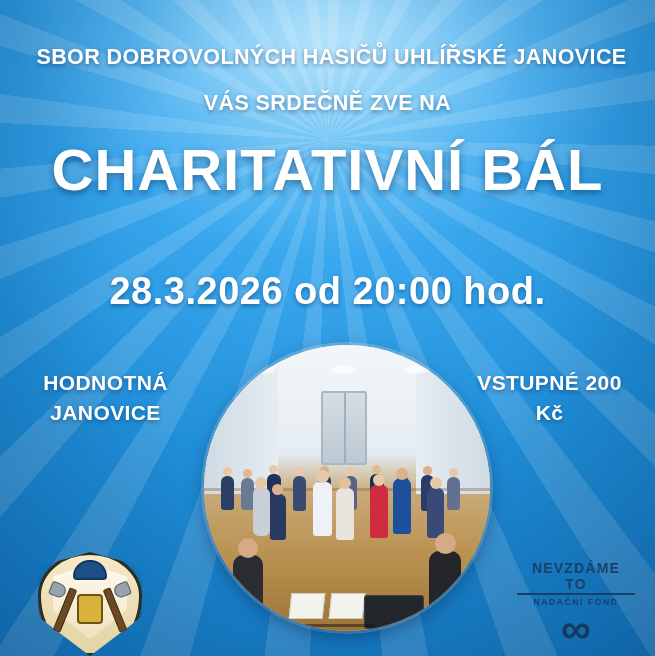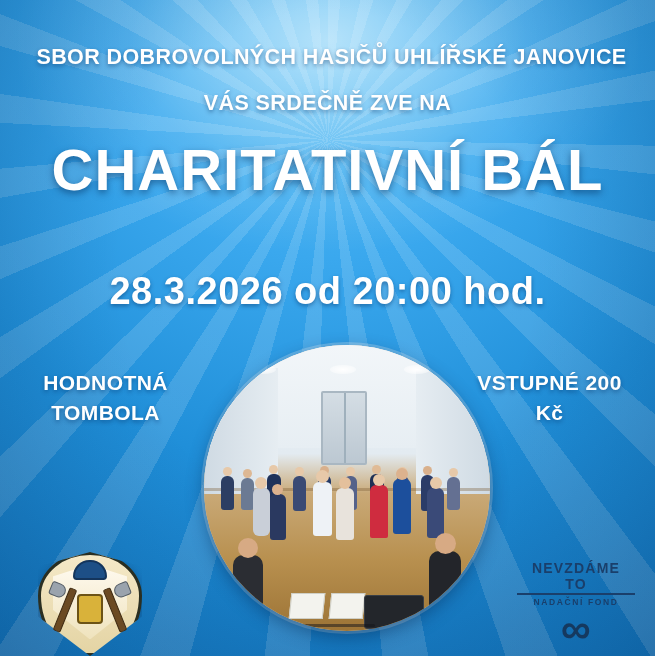--- a/index.html
+++ b/index.html
@@ -223,21 +223,21 @@
   <div class="glow-top"></div>
   <div class="vignette"></div>
 
   <div class="content">
 
     <div class="txt line1">SBOR DOBROVOLNÝCH HASIČŮ UHLÍŘSKÉ JANOVICE</div>
     <div class="txt line2">VÁS SRDEČNĚ ZVE NA</div>
     <div class="txt title">CHARITATIVNÍ BÁL</div>
     <div class="txt datetime">28.3.2026 od 20:00 hod.</div>
 
-    <div class="txt side-left">HODNOTNÁ TOMBOLA</div>
+    <div class="txt side-left">HODNOTNÁ JANOVICE</div>
     <div class="txt side-right">VSTUPNÉ 200 Kč</div>
 
     <div class="photo-wrap">
       <div class="photo">
         <div class="hall-ceiling"></div>
         <div class="hall-wall-l"></div>
         <div class="hall-wall-r"></div>
         <div class="door"></div>
         <div class="lamp a"></div>
         <div class="lamp b"></div>

